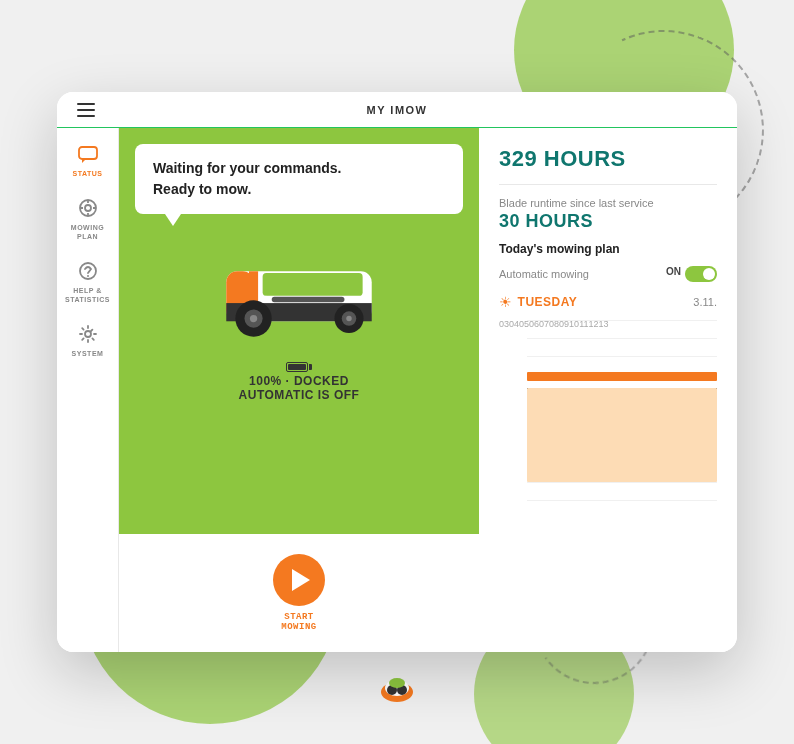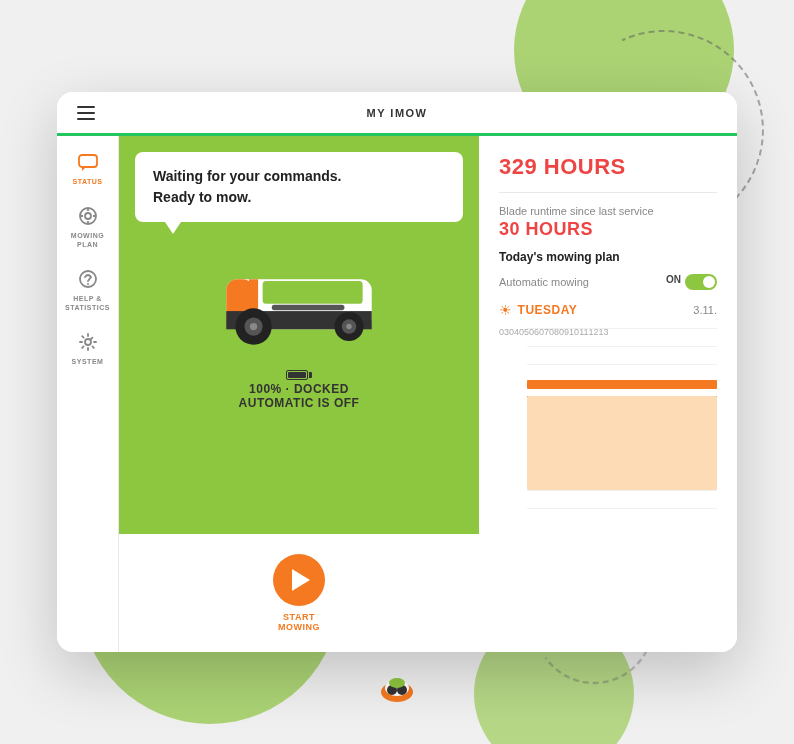--- a/index.html
+++ b/index.html
@@ -99,25 +99,25 @@
       border-radius: 16px;
       box-shadow: 0 20px 60px rgba(0,0,0,0.2);
       display: flex;
       flex-direction: column;
       overflow: hidden;
     }
 
     
     .title-bar {
       background: #ffffff;
-      height: 44px;
+      height: 36px;
       display: flex;
       align-items: center;
       justify-content: center;
-      border-bottom: 3px solid #22c55e;
+      border-bottom: 1px solid #22c55e;
       flex-shrink: 0;
       position: relative;
     }
     .hamburger-btn {
       position: absolute;
       left: 16px;
       background: none;
       border: none;
       cursor: pointer;
       display: flex;
@@ -315,20 +315,21 @@
       flex-shrink: 0;
     }
     .start-mowing-btn {
       display: flex;
       flex-direction: column;
       align-items: center;
       gap: 6px;
       background: none;
       border: none;
       cursor: pointer;
+      font-family: Liberation Mono, monospace;
     }
     .play-circle {
       width: 52px;
       height: 52px;
       border-radius: 50%;
       background: #f47920;
       display: flex;
       align-items: center;
       justify-content: center;
     }
@@ -360,21 +361,21 @@
     }
 
     .info-label {
       font-size: 11px;
       color: #888;
       margin-bottom: 2px;
     }
     .info-value-large {
       font-size: 22px;
       font-weight: 900;
-      color: #ef4444;
+      color: #0f766e;
       text-transform: uppercase;
       letter-spacing: 0.5px;
       margin-bottom: 12px;
     }
     .info-divider {
       height: 1px;
       background: #e8e8e8;
       margin-bottom: 12px;
     }
 

